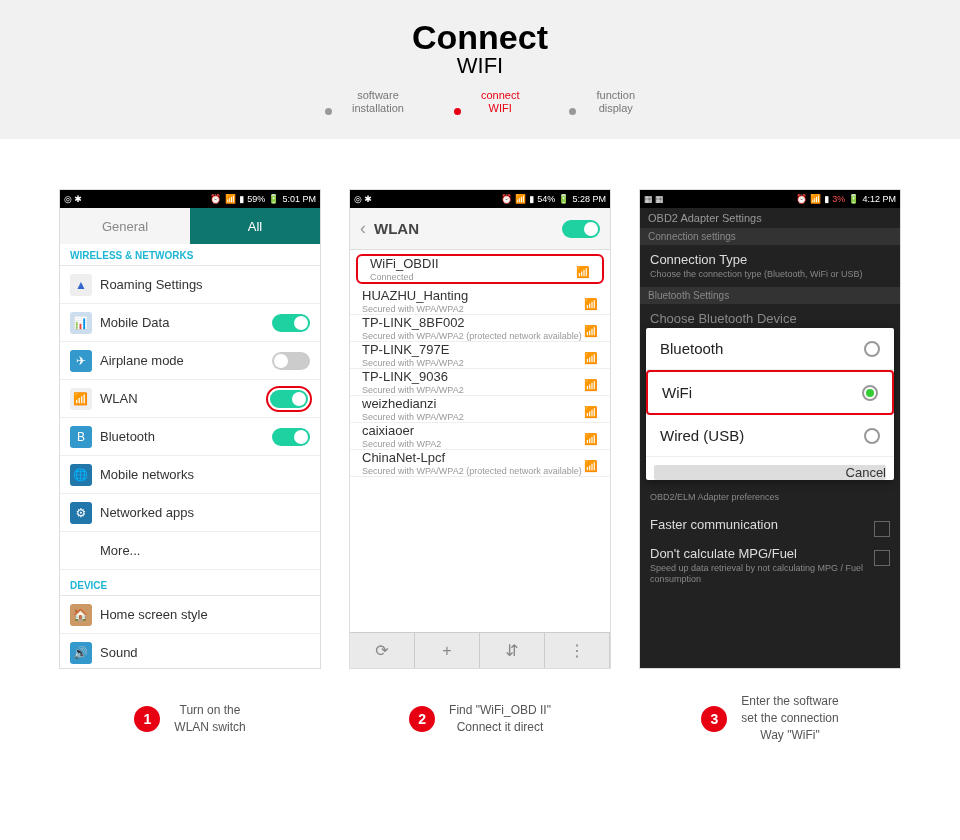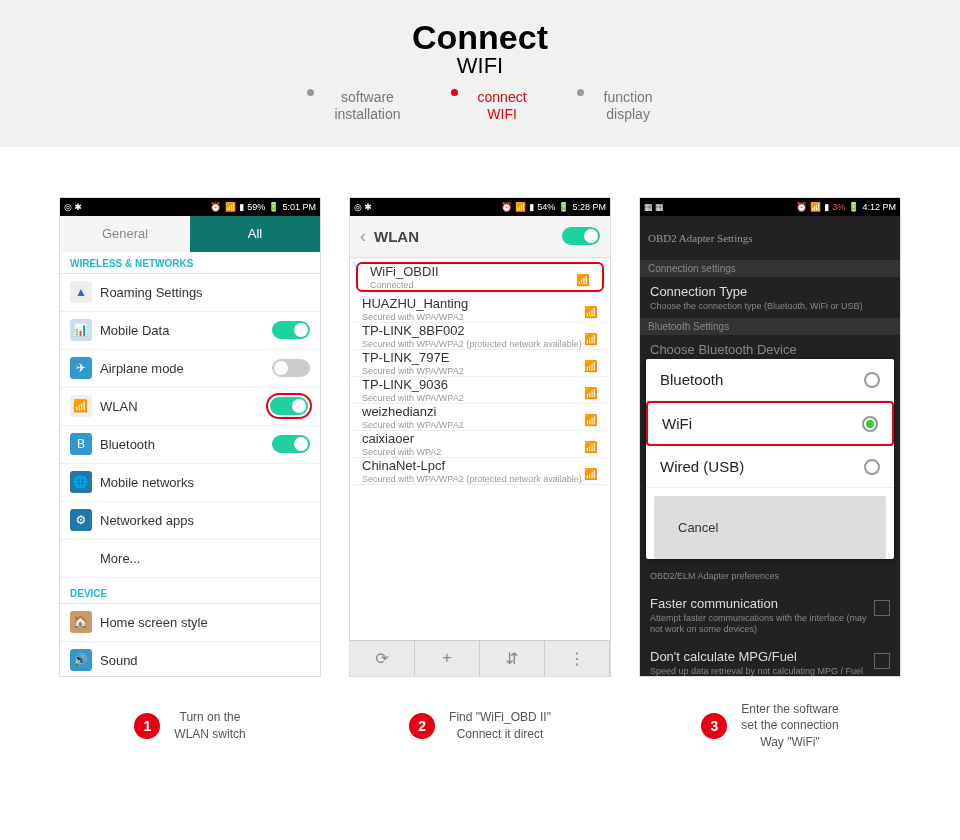--- a/index.html
+++ b/index.html
@@ -1,21 +1,21 @@
 <!DOCTYPE html>
 <html><head>
 <meta charset="utf-8">
 <style>
 * { margin: 0; padding: 0; box-sizing: border-box; font-family: Arial, sans-serif; }
 body { background: #fff; width: 960px; }
 .header { background: #f1f1f1; padding: 18px 0 24px; text-align: center; }
 .header-title { font-size: 34px; font-weight: bold; color: #000; }
 .header-sub { font-size: 22px; color: #000; margin-top: -4px; }
 .nav { display: flex; justify-content: center; gap: 50px; margin-top: 10px; }
-.nav-item { display: flex; align-items: flex-start; gap: 20px; color: #777; font-size: 14px; }
+.nav-item { display: flex; align-items: flex-end; gap: 20px; color: #777; font-size: 11px; }
 .nav-item.active { color: #e60012; }
 .dot { width: 7px; height: 7px; border-radius: 50%; background: #999; }
 .nav-item.active .dot { background: #e60012; }
 .nav-text { text-align: center; line-height: 1.2; }
 
 .screens { display: flex; justify-content: center; gap: 28px; padding: 50px 30px 20px; }
 .screen { width: 262px; background: #fff; border: 1px solid #ddd; height: 480px; overflow: hidden; position: relative; }
 
 
 .statusbar { background: #000; color: #fff; font-size: 9px; height: 18px; display: flex; align-items: center; justify-content: flex-end; padding: 0 4px; gap: 3px; }
@@ -44,31 +44,31 @@
 .s2-title { font-size:15px; color:#444; font-weight:bold; flex:1; }
 .net-row { padding: 0 12px; border-bottom:1px solid #eee; position:relative; }
 .net-name { font-size:13px; color:#333; }
 .net-sub { font-size:9px; color:#999; margin-top:1px; }
 .wifi-ic { position:absolute; right:12px; top:10px; font-size:11px; color:#888; }
 .s2-bottom { position:absolute; bottom:0; left:0; right:0; height:36px; background:#eaeaea; display:flex; border-top:1px solid #ccc; }
 .s2-bottom div { flex:1; display:flex; align-items:center; justify-content:center; color:#888; font-size:16px; border-right:1px solid #ccc; }
 
 
 .s3 { background:#222; color:#aaa; }
-.s3-h1 { font-size:11px; padding:16px 8px; color:#999;font-family:Liberation Serif, serif; }
+.s3-h1 { font-size:11px; padding:4px 8px; color:#999; }
 .s3-h2 { font-size:10px; padding:3px 8px; color:#888; background:#333; }
 .s3-item { padding:7px 10px; }
 .s3-item-t { font-size:13px; color:#ddd; }
 .s3-item-s { font-size:9px; color:#888; line-height:1.2; margin-top:2px; }
 .dialog { background:#fff; margin:0 6px; border-radius:2px; box-shadow:0 2px 8px rgba(0,0,0,.4); }
 .dialog-opt { display:flex; align-items:center; padding:12px 14px; border-bottom:1px solid #eee; }
 .dialog-opt span { flex:1; font-size:15px; color:#222; }
 .radio { width:16px; height:16px; border:2px solid #999; border-radius:50%; display:flex; align-items:center; justify-content:center; }
 .radio.sel::after { content:''; width:8px; height:8px; background:#3c3; border-radius:50%; }
-.dialog-cancel { background:#ddd; margin:8px; padding:24px; text-align:left; font-size:13px; color:#333; border-radius:2px; }
+.dialog-cancel { background:#ddd; margin:8px; padding:0; text-align:right; font-size:13px; color:#333; border-radius:2px; }
 .s3-check { width:16px; height:16px; border:1px solid #666; float:right; margin-top:4px; }
 
 
 .captions { display:flex; justify-content:center; gap:28px; padding: 4px 30px 30px; }
 .caption { width:262px; display:flex; align-items:center; gap:14px; justify-content:center; }
 .badge { width:26px; height:26px; background:#e60012; color:#fff; border-radius:50%; display:flex; align-items:center; justify-content:center; font-weight:bold; font-size:14px; flex-shrink:0; }
 .cap-text { font-size:12px; color:#555; text-align:center; line-height:1.4; }
 
 .red-box { border:2px solid #e60012; border-radius:6px; }
 </style>
@@ -263,21 +263,20 @@
           <div class="radio"></div>
         </div>
       <div class="dialog-cancel">Cancel</div>
     </div>
     <div class="s3-item" style="padding-top:2px">
         <div class="s3-item-s">OBD2/ELM Adapter preferences</div>
       </div>
     <div class="s3-item">
         <div class="s3-check"></div>
         <div class="s3-item-t">Faster communication</div>
-        <div class="s3-item-s">Attempt faster communications with the interface (may not work on some devices)</div>
       </div>
     <div class="s3-item">
         <div class="s3-check"></div>
         <div class="s3-item-t">Don't calculate MPG/Fuel</div>
         <div class="s3-item-s">Speed up data retrieval by not calculating MPG / Fuel consumption</div>
       </div>
   </div>
 
 </div>
 

